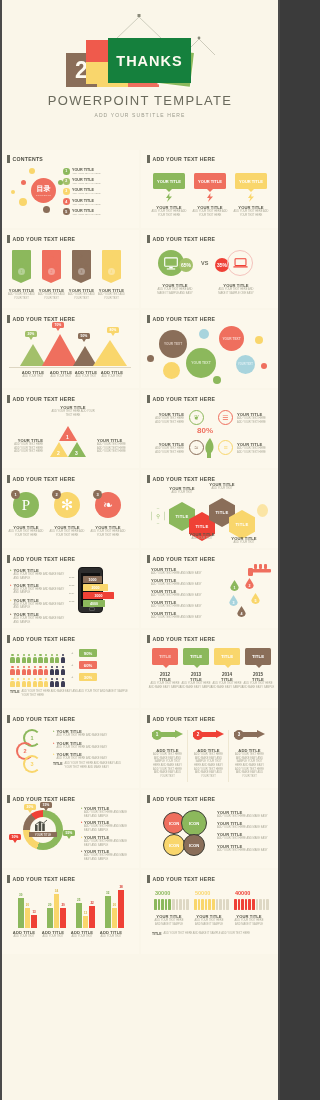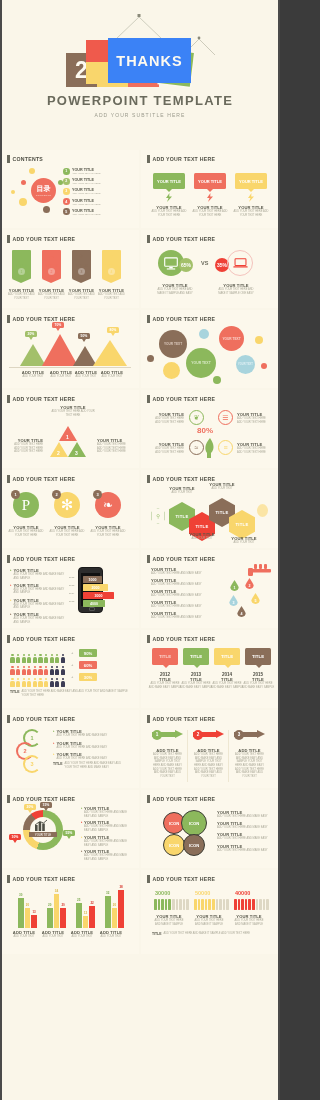--- a/index.html
+++ b/index.html
@@ -27,28 +27,28 @@
   .tiles { position:absolute; left:66px; top:53px; display:flex; }
   .tile { width:31px; height:34px; display:flex; align-items:center; justify-content:center;
           color:#fdfaf0; font-size:23px; font-weight:bold; font-family:"Liberation Sans",sans-serif; }
   .tile.t1 { background:#8a6e59; }
   .tile.t2 { background:#f9d66c; }
   .tile.t3 { background:#ef6f5e; }
   .tile.t4 { background:#8cb85c; transform:rotate(7deg); position:relative; top:-2px; left:2px;
              box-shadow:0 0 0 1.5px #fcf8ec; }
   .hang { position:absolute; left:177px; top:36px; width:44px; height:20px; }
   .t-main { position:absolute; top:93px; left:0; right:0; text-align:center;
-            font-size:13px; letter-spacing:1.3px; color:#6a6a5c; font-weight:bold; }
+            font-size:13px; letter-spacing:1.3px; color:#6a6a5c; font-weight:normal; }
   .t-sub { position:absolute; top:112px; left:0; right:0; text-align:center;
            font-size:5px; letter-spacing:1.1px; color:#9a9a8c; }
 
   
   #thanks-slide { left:0; top:958px; width:280px; height:142px; background:#faf6e9; }
   .th-wrap { position:absolute; left:86px; top:38px; width:105px; height:47px; }
-  .th-green { position:absolute; left:22px; top:0; width:83px; height:45px; background:#3b82f6;
+  .th-green { position:absolute; left:22px; top:0; width:83px; height:45px; background:#15803d;
               display:flex; align-items:center; justify-content:center; }
   .th-green span { color:#fdfaf0; font-size:14.5px; font-weight:bold; letter-spacing:1px; }
   .th-red { position:absolute; left:0; top:2px; width:23px; height:22px; background:#ef5a4c; }
   .th-yel { position:absolute; left:0; top:24px; width:23px; height:22px; background:#f9d66c; }
   .cap-t { font-size:4.1px; font-weight:bold; color:#57574a; letter-spacing:.1px; }
   .cap-d { font-size:2.6px; color:#aaa898; line-height:1.4; }
   .center { text-align:center; }
 
   
   .bub { position:absolute; border-radius:50%; }

